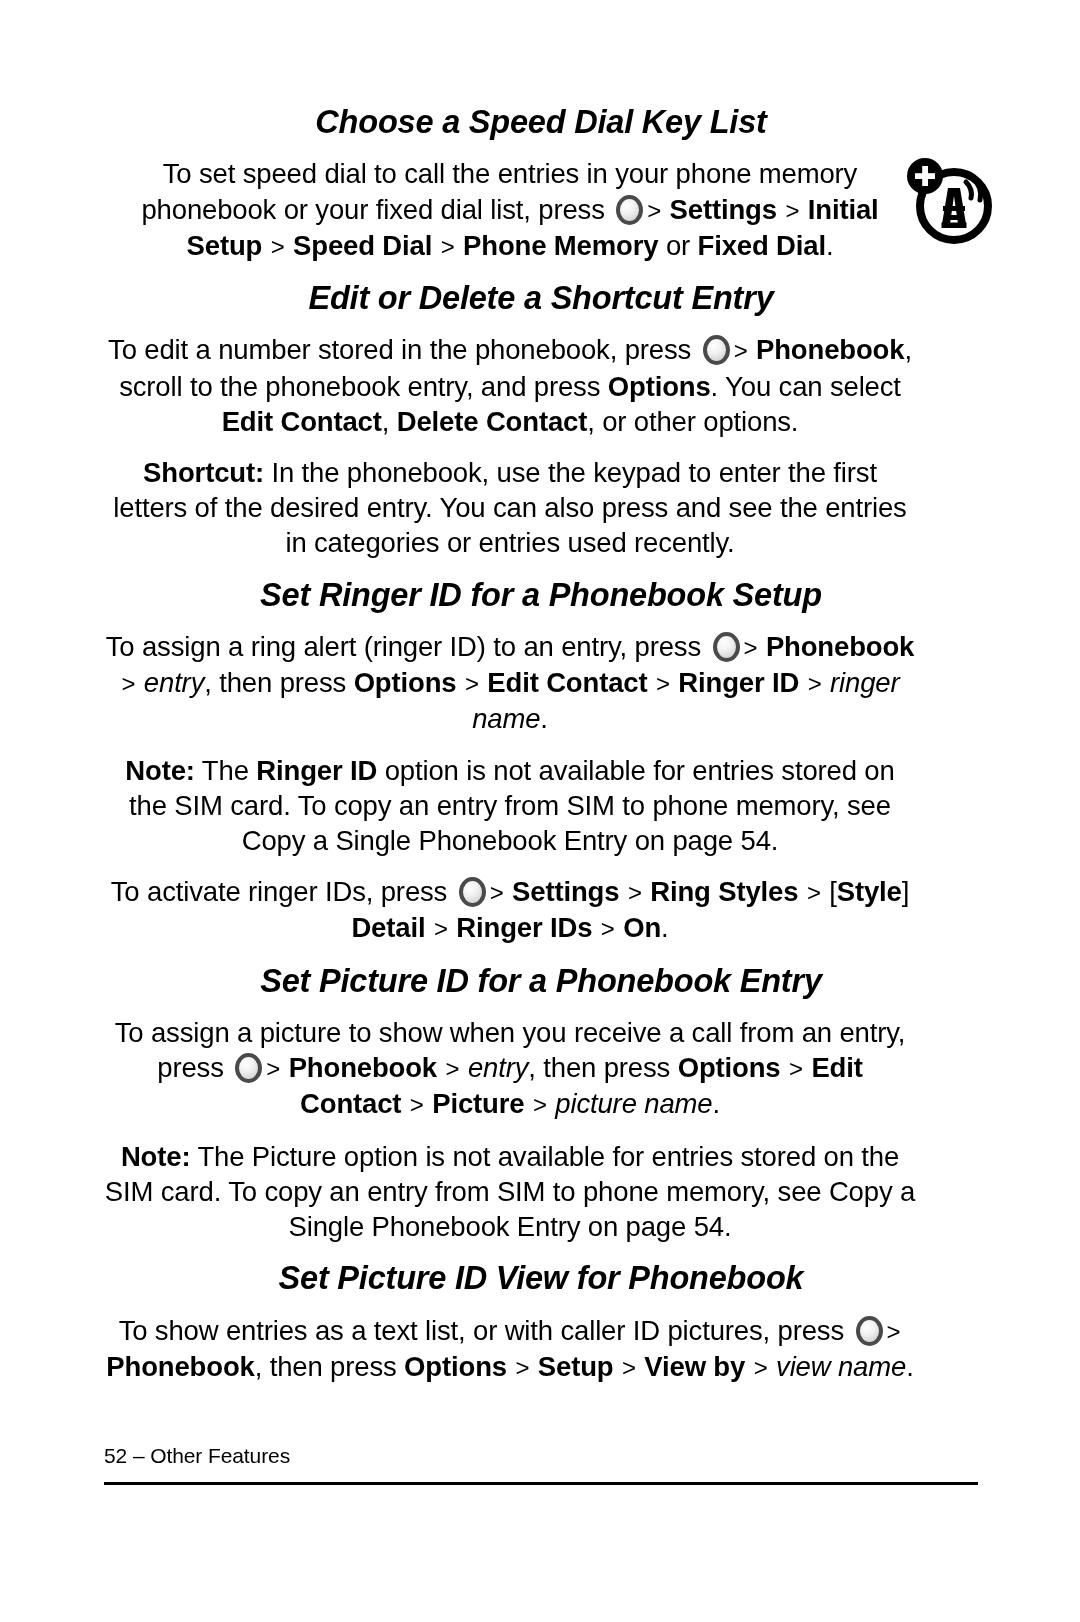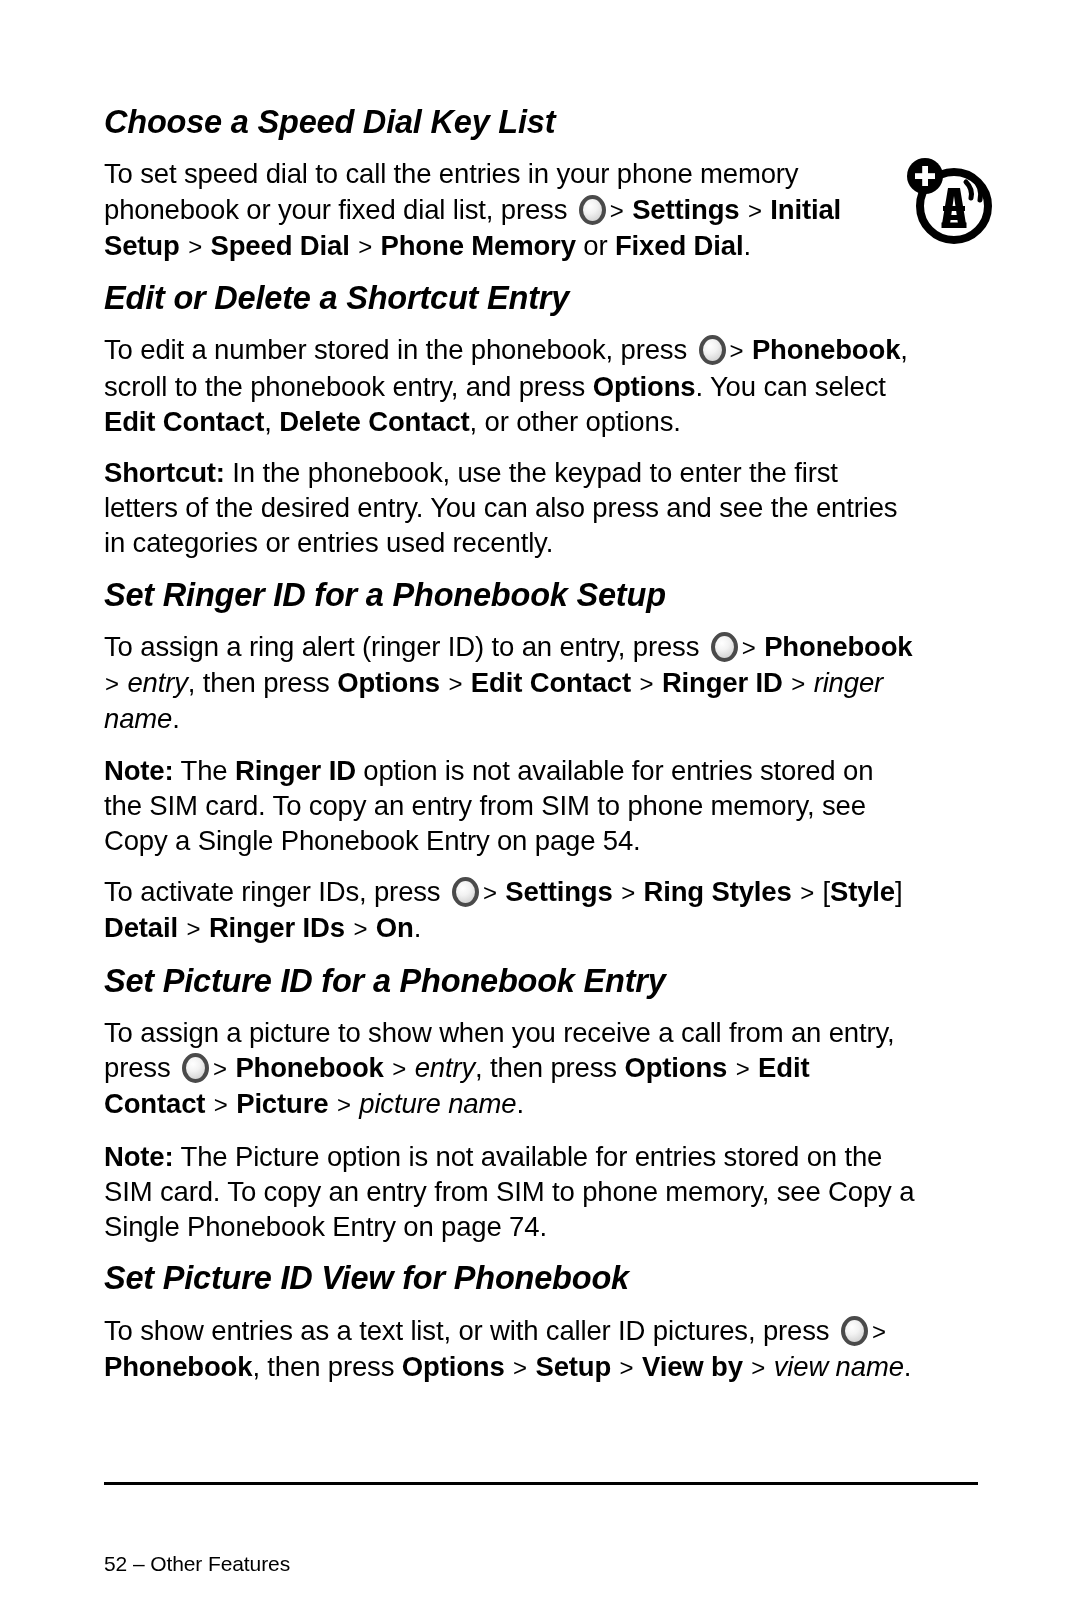--- a/index.html
+++ b/index.html
@@ -14,20 +14,21 @@
     color: #000000;
     -webkit-font-smoothing: antialiased;
   }
   .page {
     position: relative;
     width: 1080px;
     height: 1622px;
     box-sizing: border-box;
     padding: 104px 102px 0 104px;
     overflow: hidden;
+    text-align: center;
   }
 
   
   h2.section-head {
     font-size: 32.5px;
     font-weight: bold;
     font-style: italic;
     line-height: 1.12;
     letter-spacing: -0.2px;
     margin: 0 0 16px 0;
@@ -82,21 +83,21 @@
     position: absolute;
     left: 104px;
     top: 1482px;
     width: 874px;
     height: 0;
     border-top: 3.5px solid #000;
   }
   .footer-text {
     position: absolute;
     left: 104px;
-    top: 1552px;
+    top: 1444px;
     font-size: 21px;
     letter-spacing: -0.1px;
     white-space: nowrap;
   }
 </style>
 </head>
 <body>
 
 <div class="page">
 
@@ -124,21 +125,21 @@
       <p class="body"><span>To set speed dial to call the entries in your phone memory phonebook or your fixed dial list, press </span><span class="menukey"></span><span class="chev">&gt;</span> <span class="b">Settings</span> <span class="chev">&gt;</span> <span class="b">Initial Setup</span> <span class="chev">&gt;</span> <span class="b">Speed Dial</span> <span class="chev">&gt;</span> <span class="b">Phone Memory</span><span> or </span><span class="b">Fixed Dial</span><span>.</span></p>
       <h2 class="section-head sec-gap">Edit or Delete a Shortcut Entry</h2>
       <p class="body"><span>To edit a number stored in the phonebook, press </span><span class="menukey"></span><span class="chev">&gt;</span> <span class="b">Phonebook</span><span>, scroll to the phonebook entry, and press </span><span class="b">Options</span><span>. You can select </span><span class="b">Edit Contact</span><span>, </span><span class="b">Delete Contact</span><span>, or other options.</span></p>
       <p class="body"><span class="b">Shortcut:</span><span> In the phonebook, use the keypad to enter the first letters of the desired entry. You can also press and see the entries in categories or entries used recently.</span></p>
       <h2 class="section-head sec-gap">Set Ringer ID for a Phonebook Setup</h2>
       <p class="body"><span>To assign a ring alert (ringer ID) to an entry, press </span><span class="menukey"></span><span class="chev">&gt;</span> <span class="b">Phonebook</span> <span class="chev">&gt;</span> <span class="bi">entry</span><span>, then press </span><span class="b">Options</span> <span class="chev">&gt;</span> <span class="b">Edit Contact</span> <span class="chev">&gt;</span> <span class="b">Ringer ID</span> <span class="chev">&gt;</span> <span class="bi">ringer name</span><span>.</span></p>
       <p class="body"><span class="b">Note:</span><span> The </span><span class="b">Ringer ID</span><span> option is not available for entries stored on the SIM card. To copy an entry from SIM to phone memory, see Copy a Single Phonebook Entry on page 54.</span></p>
       <p class="body"><span>To activate ringer IDs, press </span><span class="menukey"></span><span class="chev">&gt;</span> <span class="b">Settings</span> <span class="chev">&gt;</span> <span class="b">Ring Styles</span> <span class="chev">&gt;</span> <span>[</span><span class="b">Style</span><span>]</span><span> </span><span class="b">Detail</span> <span class="chev">&gt;</span> <span class="b">Ringer IDs</span> <span class="chev">&gt;</span> <span class="b">On</span><span>.</span></p>
       <h2 class="section-head sec-gap">Set Picture ID for a Phonebook Entry</h2>
       <p class="body"><span>To assign a picture to show when you receive a call from an entry, press </span><span class="menukey"></span><span class="chev">&gt;</span> <span class="b">Phonebook</span> <span class="chev">&gt;</span> <span class="bi">entry</span><span>, then press </span><span class="b">Options</span> <span class="chev">&gt;</span> <span class="b">Edit Contact</span> <span class="chev">&gt;</span> <span class="b">Picture</span> <span class="chev">&gt;</span> <span class="bi">picture name</span><span>.</span></p>
-      <p class="body"><span class="b">Note:</span><span> The Picture option is not available for entries stored on the SIM card. To copy an entry from SIM to phone memory, see Copy a Single Phonebook Entry on page 74.</span></p>
+      <p class="body"><span class="b">Note:</span><span> The Picture option is not available for entries stored on the SIM card. To copy an entry from SIM to phone memory, see Copy a Single Phonebook Entry on page 54.</span></p>
       <h2 class="section-head sec-gap">Set Picture ID View for Phonebook</h2>
       <p class="body"><span>To show entries as a text list, or with caller ID pictures, press </span><span class="menukey"></span><span class="chev">&gt;</span> <span class="b">Phonebook</span><span>, then press </span><span class="b">Options</span> <span class="chev">&gt;</span> <span class="b">Setup</span> <span class="chev">&gt;</span> <span class="b">View by</span> <span class="chev">&gt;</span> <span class="bi">view name</span><span>.</span></p>
     </div>
 
   <div class="footer-rule"></div>
   <div class="footer-text">52 – Other Features</div>
 
 </div>
 
 </body></html>

